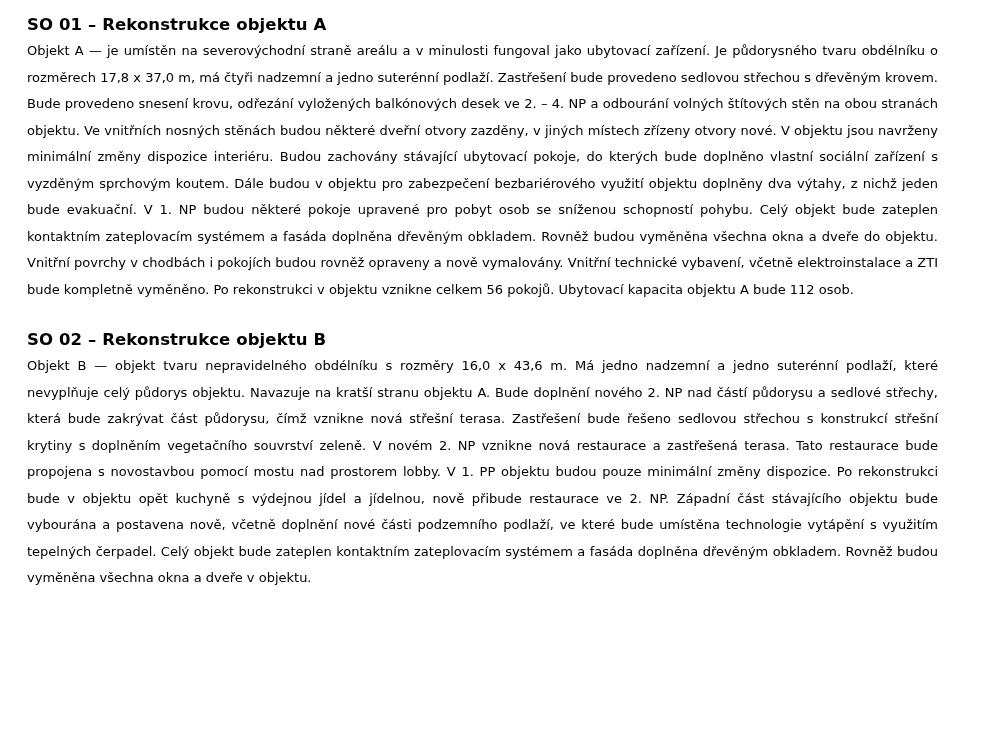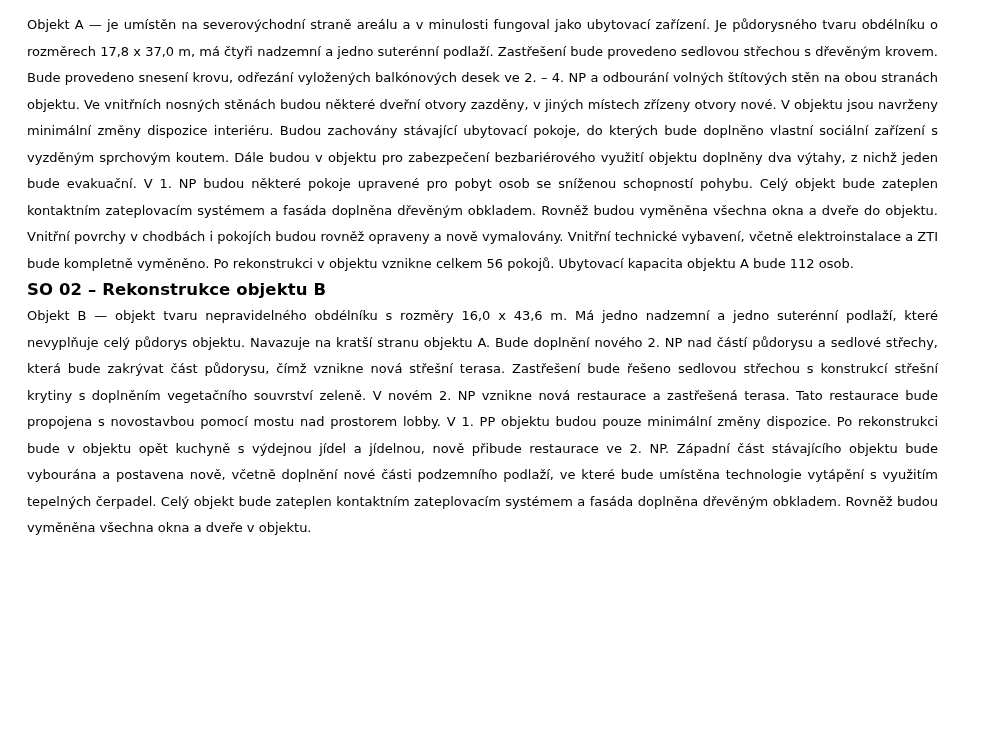--- a/index.html
+++ b/index.html
@@ -29,28 +29,30 @@
     letter-spacing: 0.1px;
   }
   .doc-section p {
     margin: 0;
     font-size: 13px;
     line-height: 26.5px;
     text-align: justify;
     text-justify: inter-word;
   }
   .doc-section + .doc-section {
+    margin-top: 24px;
   }
 </style>
 </head>
 <body>
 
 <div class="page">
 
   <section class="doc-section">
+    <h2>SO 01 – Rekonstrukce objektu A</h2>
     <p>Objekt A — je umístěn na severovýchodní straně areálu a v minulosti fungoval jako ubytovací zařízení. Je půdorysného tvaru obdélníku o rozměrech 17,8 x 37,0 m, má čtyři nadzemní a jedno suterénní podlaží. Zastřešení bude provedeno sedlovou střechou s dřevěným krovem. Bude provedeno snesení krovu, odřezání vyložených balkónových desek ve 2. – 4. NP a odbourání volných štítových stěn na obou stranách objektu. Ve vnitřních nosných stěnách budou některé dveřní otvory zazděny, v jiných místech zřízeny otvory nové. V objektu jsou navrženy minimální změny dispozice interiéru. Budou zachovány stávající ubytovací pokoje, do kterých bude doplněno vlastní sociální zařízení s vyzděným sprchovým koutem. Dále budou v objektu pro zabezpečení bezbariérového využití objektu doplněny dva výtahy, z nichž jeden bude evakuační. V 1. NP budou některé pokoje upravené pro pobyt osob se sníženou schopností pohybu. Celý objekt bude zateplen kontaktním zateplovacím systémem a fasáda doplněna dřevěným obkladem. Rovněž budou vyměněna všechna okna a dveře do objektu. Vnitřní povrchy v chodbách i pokojích budou rovněž opraveny a nově vymalovány. Vnitřní technické vybavení, včetně elektroinstalace a ZTI bude kompletně vyměněno. Po rekonstrukci v objektu vznikne celkem 56 pokojů. Ubytovací kapacita objektu A bude 112 osob.</p>
   </section>
 
   <section class="doc-section">
     <h2>SO 02 – Rekonstrukce objektu B</h2>
     <p>Objekt B — objekt tvaru nepravidelného obdélníku s rozměry 16,0 x 43,6 m. Má jedno nadzemní a jedno suterénní podlaží, které nevyplňuje celý půdorys objektu. Navazuje na kratší stranu objektu A. Bude doplnění nového 2. NP nad částí půdorysu a sedlové střechy, která bude zakrývat část půdorysu, čímž vznikne nová střešní terasa. Zastřešení bude řešeno sedlovou střechou s konstrukcí střešní krytiny s doplněním vegetačního souvrství zeleně. V novém 2. NP vznikne nová restaurace a zastřešená terasa. Tato restaurace bude propojena s novostavbou pomocí mostu nad prostorem lobby. V 1. PP objektu budou pouze minimální změny dispozice. Po rekonstrukci bude v objektu opět kuchyně s výdejnou jídel a jídelnou, nově přibude restaurace ve 2. NP. Západní část stávajícího objektu bude vybourána a postavena nově, včetně doplnění nové části podzemního podlaží, ve které bude umístěna technologie vytápění s využitím tepelných čerpadel. Celý objekt bude zateplen kontaktním zateplovacím systémem a fasáda doplněna dřevěným obkladem. Rovněž budou vyměněna všechna okna a dveře v objektu.</p>
   </section>
 
 </div>
 

